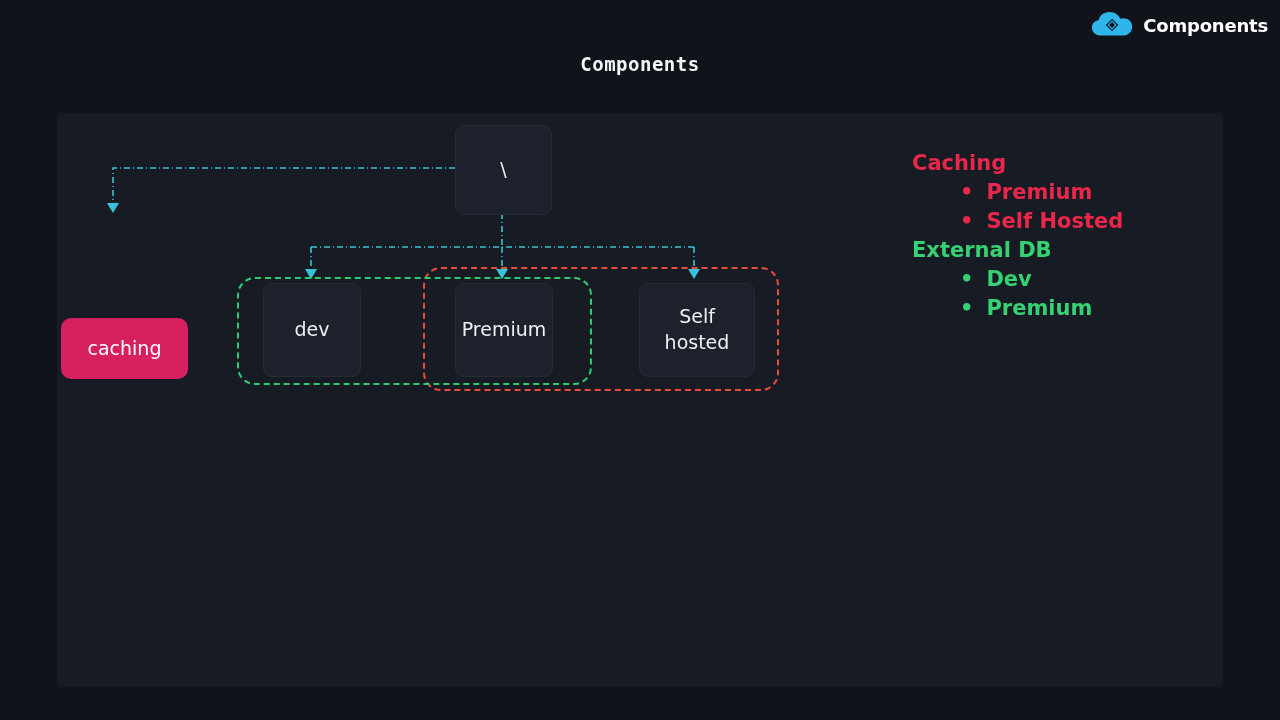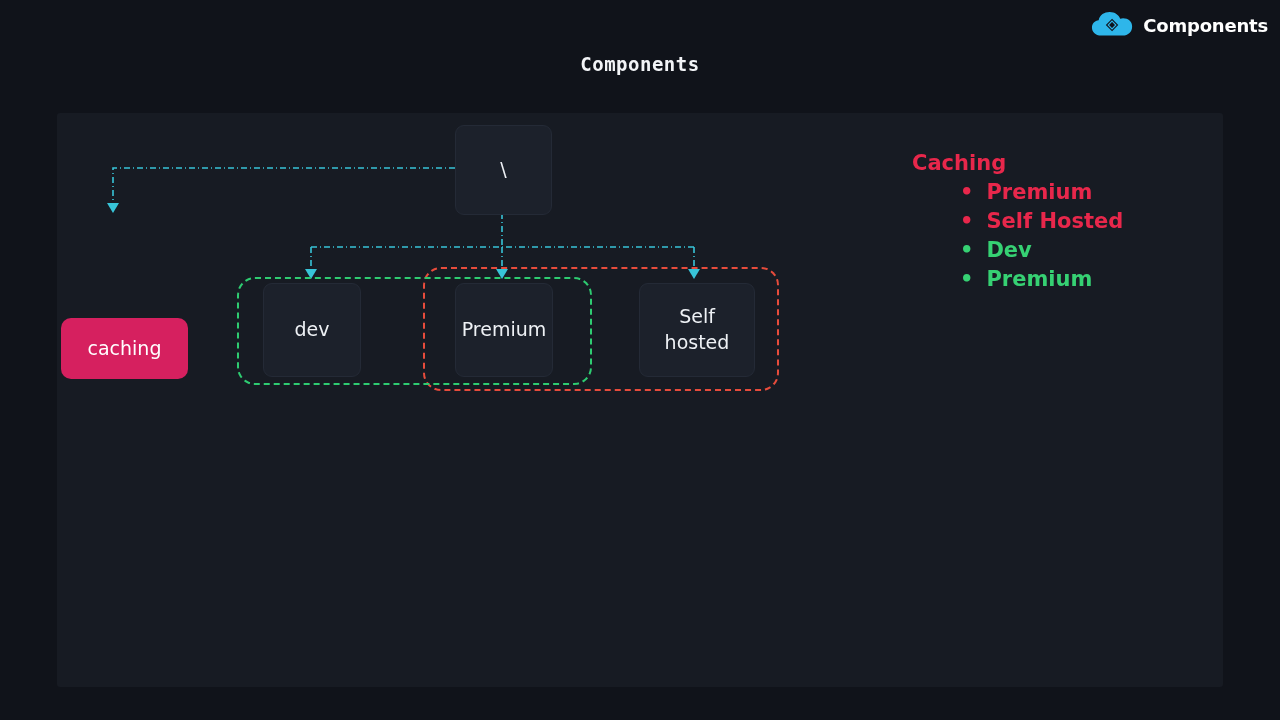--- a/index.html
+++ b/index.html
@@ -101,20 +101,21 @@
       <div class="legend-item c-red">
         <span>•</span>
         <span>Premium</span>
       </div>
       <div class="legend-item c-red">
         <span>•</span>
         <span>Self Hosted</span>
       </div>
     </div>
     <div class="legend-group">
+      <div class="c-green">External DB</div>
       <div class="legend-item c-green">
         <span>•</span>
         <span>Dev</span>
       </div>
       <div class="legend-item c-green">
         <span>•</span>
         <span>Premium</span>
       </div>
     </div>
   </div>

